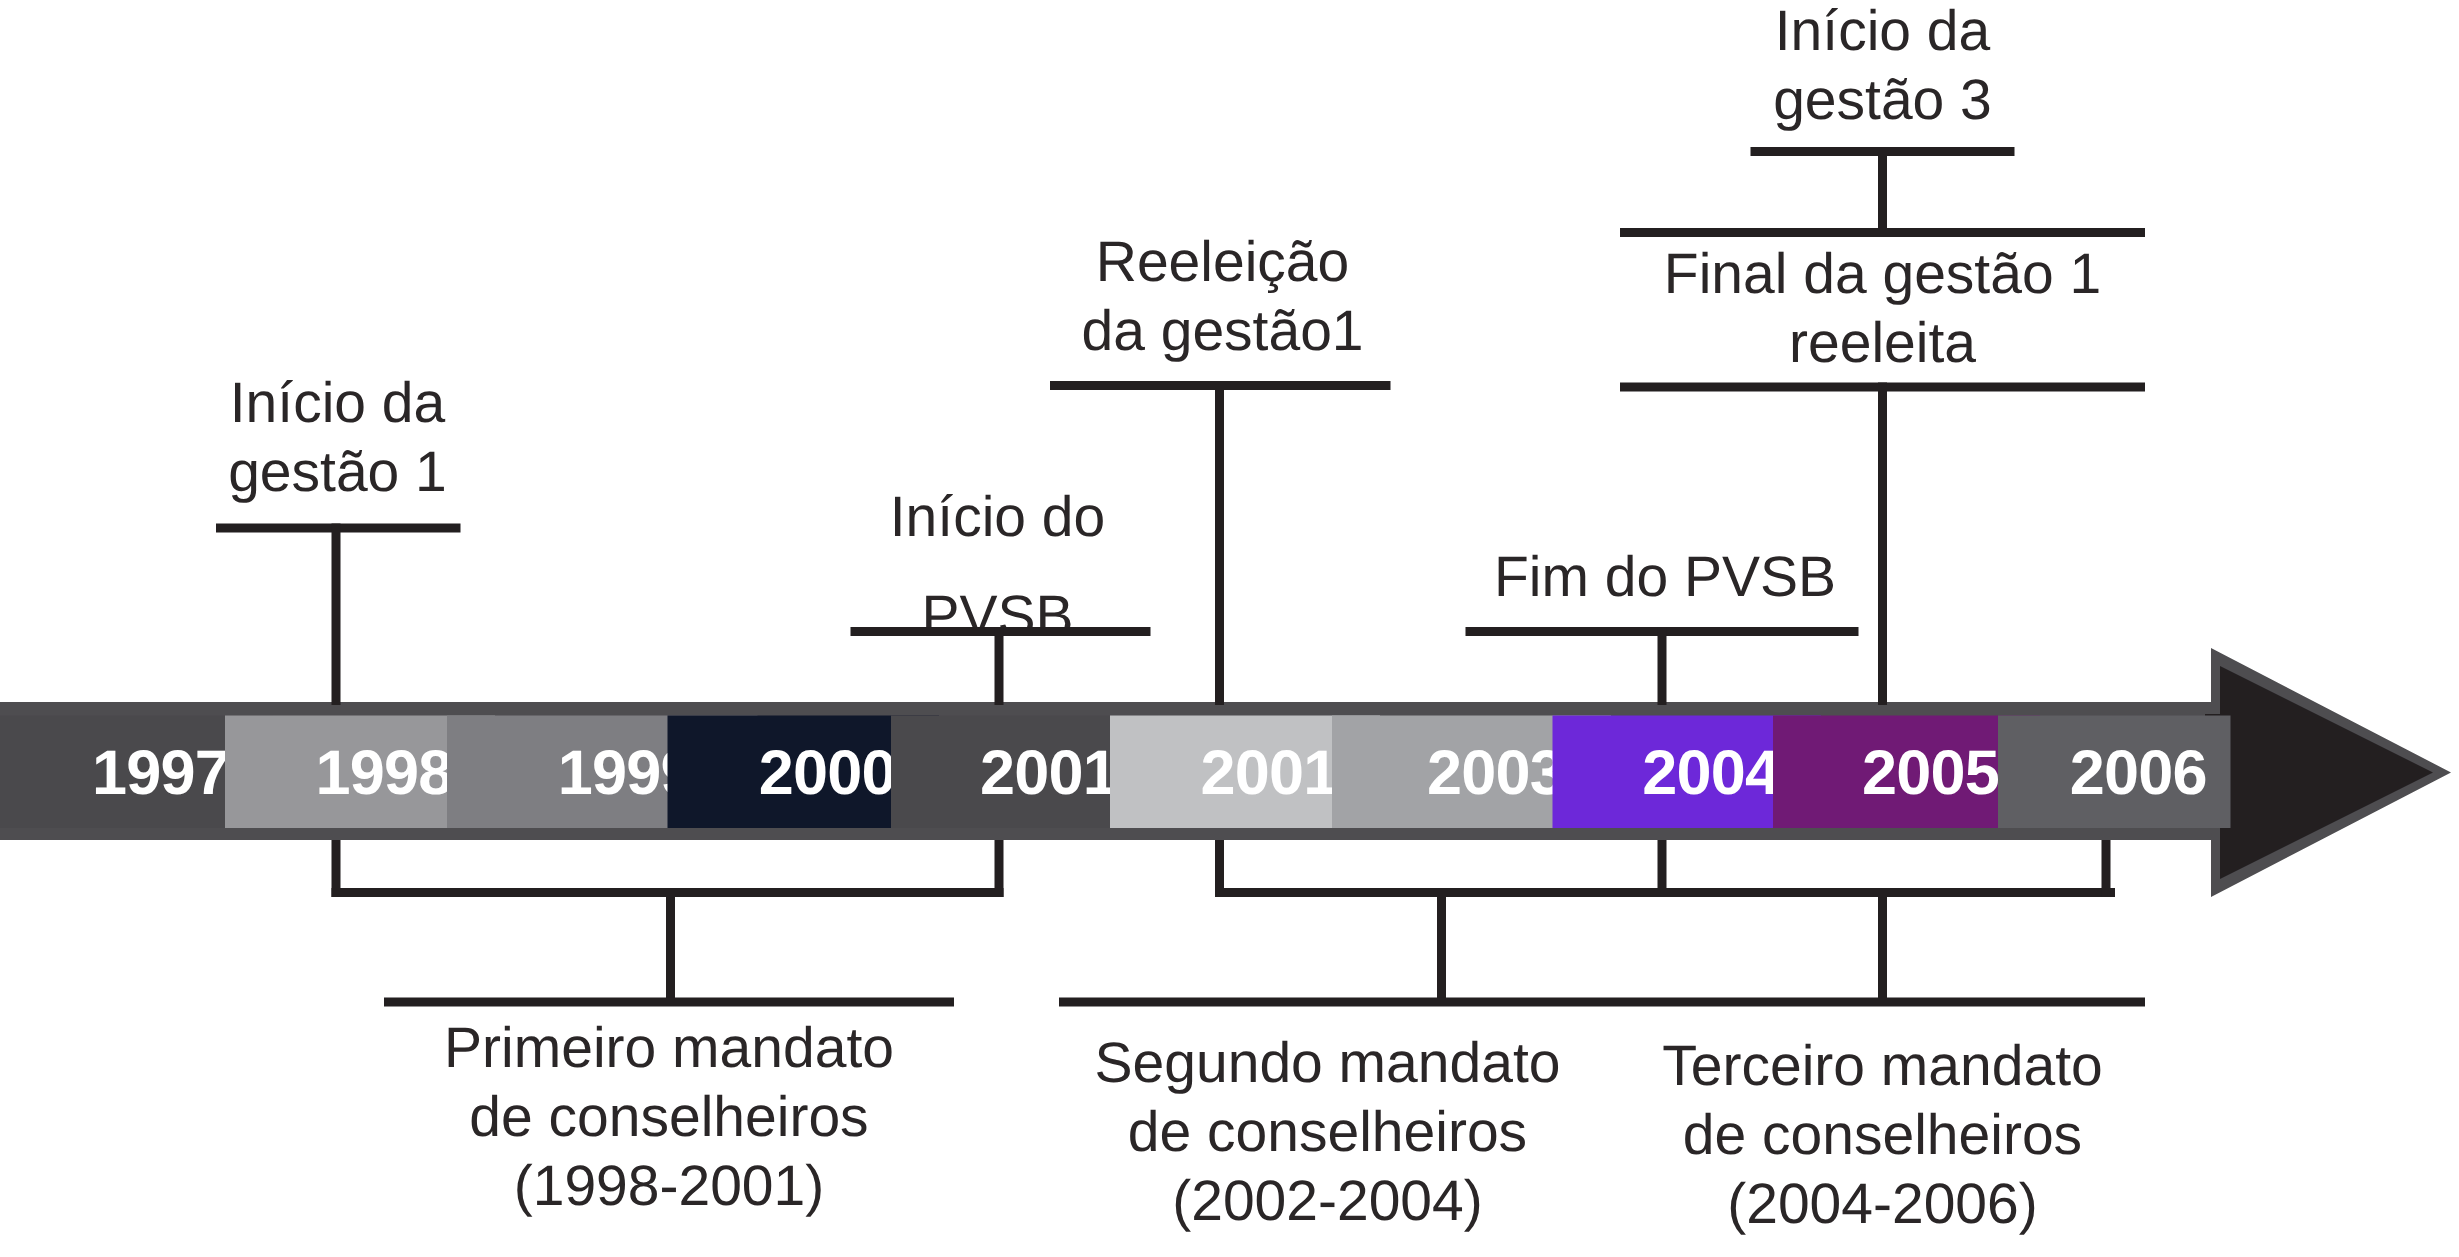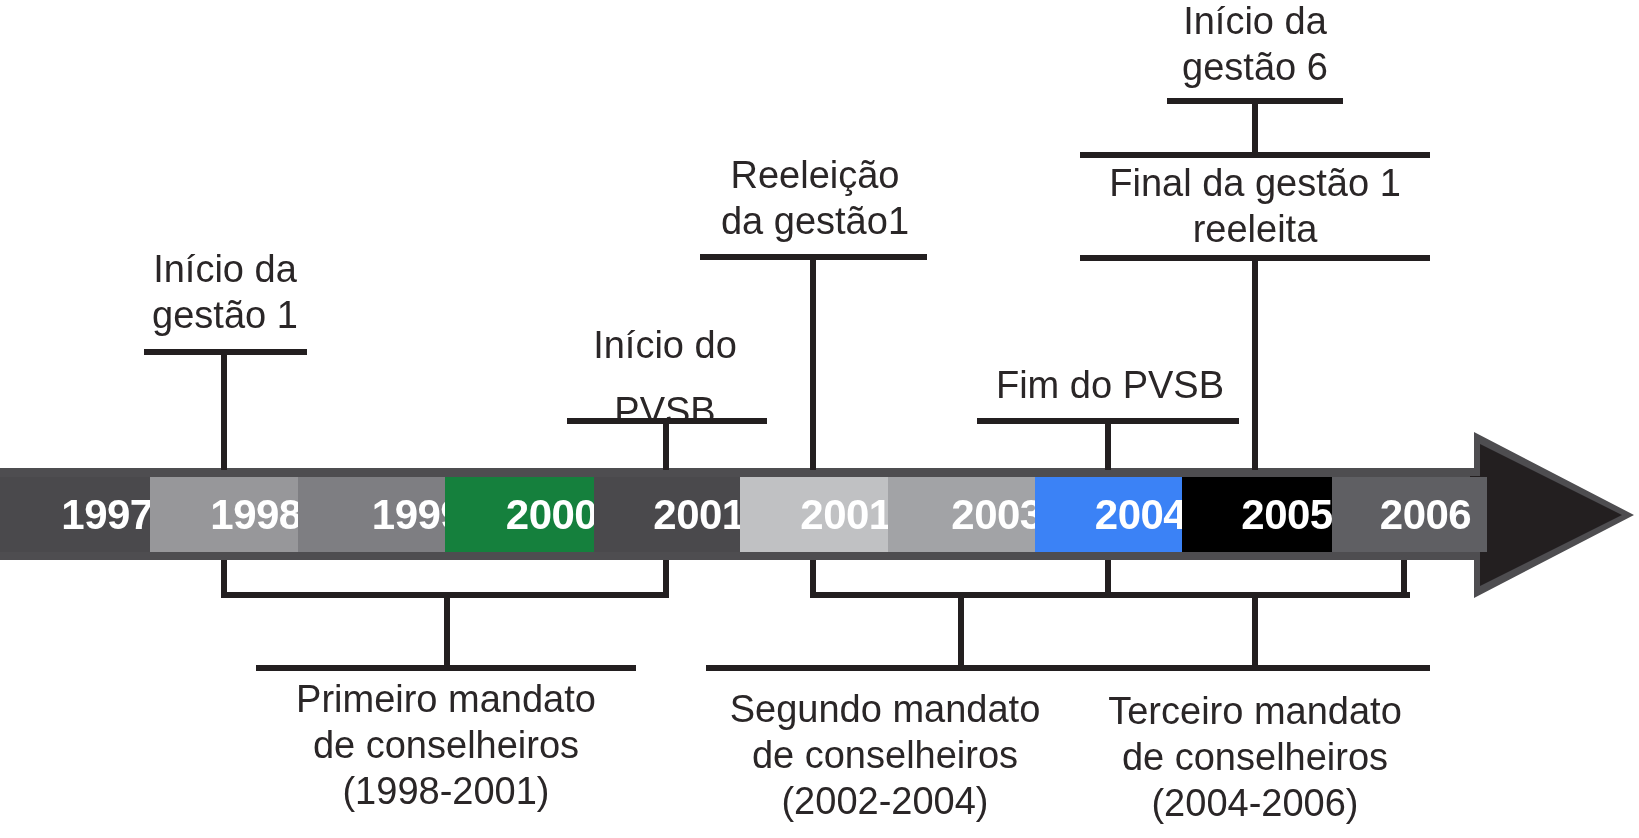--- a/index.html
+++ b/index.html
@@ -20,26 +20,26 @@
 <div class="band"></div>
 
 <svg class="arrow" width="169" height="174" viewBox="0 0 169 174">
   <polygon points="4,4 4,42 0,42 0,132 4,132 4,170 164,87" fill="#4e4d50"></polygon>
   <polygon points="10,16 10,48 0,48 0,124 10,124 10,158 152,87" fill="#231f20"></polygon>
 </svg>
 
 <div class="cell" style="left:0;width:150px;background:#4a494c">1997</div>
 <div class="cell" style="left:150px;width:148px;background:#97979a">1998</div>
 <div class="cell" style="left:298px;width:175px;background:#7e7e82">1999</div>
-<div class="cell" style="left:445px;width:149px;background:#15803d">2000</div>
+<div class="cell" style="left:445px;width:149px;background:#0f172a">2000</div>
 <div class="cell" style="left:594px;width:146px;background:#4a494c">2001</div>
 <div class="cell" style="left:740px;width:148px;background:#c0c1c3">2001</div>
 <div class="cell" style="left:888px;width:154px;background:#a2a3a6">2003</div>
-<div class="cell" style="left:1035px;width:147px;background:#3b82f6">2004</div>
-<div class="cell" style="left:1182px;width:146px;background:#000000">2005</div>
+<div class="cell" style="left:1035px;width:147px;background:#6d28d9">2004</div>
+<div class="cell" style="left:1182px;width:146px;background:#701a75">2005</div>
 <div class="cell" style="left:1332px;width:123px;background:#5f5f63">2006</div>
 
 <div>
   <div class="lbl" style="left:110px;width:230px;top:246px">Início da</div>
   <div class="lbl" style="left:110px;width:230px;top:292px">gestão 1</div>
   <div class="line" style="left:144px;top:349px;width:163px;height:6px"></div>
   <div class="line" style="left:221px;top:349px;width:6px;height:121px"></div>
 </div>
 
 <div>
@@ -65,21 +65,21 @@
 <div>
   <div class="line" style="left:1080px;top:152px;width:350px;height:6px"></div>
   <div class="lbl" style="left:1060px;width:390px;top:160px">Final da gestão 1</div>
   <div class="lbl" style="left:1060px;width:390px;top:206px">reeleita</div>
   <div class="line" style="left:1080px;top:255px;width:350px;height:6px"></div>
   <div class="line" style="left:1252px;top:255px;width:6px;height:215px"></div>
 </div>
 
 <div>
   <div class="lbl" style="left:1140px;width:230px;top:-2px">Início da</div>
-  <div class="lbl" style="left:1140px;width:230px;top:44px">gestão 6</div>
+  <div class="lbl" style="left:1140px;width:230px;top:44px">gestão 3</div>
   <div class="line" style="left:1167px;top:98px;width:176px;height:6px"></div>
   <div class="line" style="left:1252px;top:98px;width:6px;height:56px"></div>
 </div>
 
 <div>
   <div class="line" style="left:221px;top:560px;width:6px;height:38px"></div>
   <div class="line" style="left:663px;top:560px;width:6px;height:38px"></div>
   <div class="line" style="left:221px;top:592px;width:448px;height:6px"></div>
   <div class="line" style="left:444px;top:592px;width:6px;height:74px"></div>
   <div class="line" style="left:256px;top:665px;width:380px;height:6px"></div>

